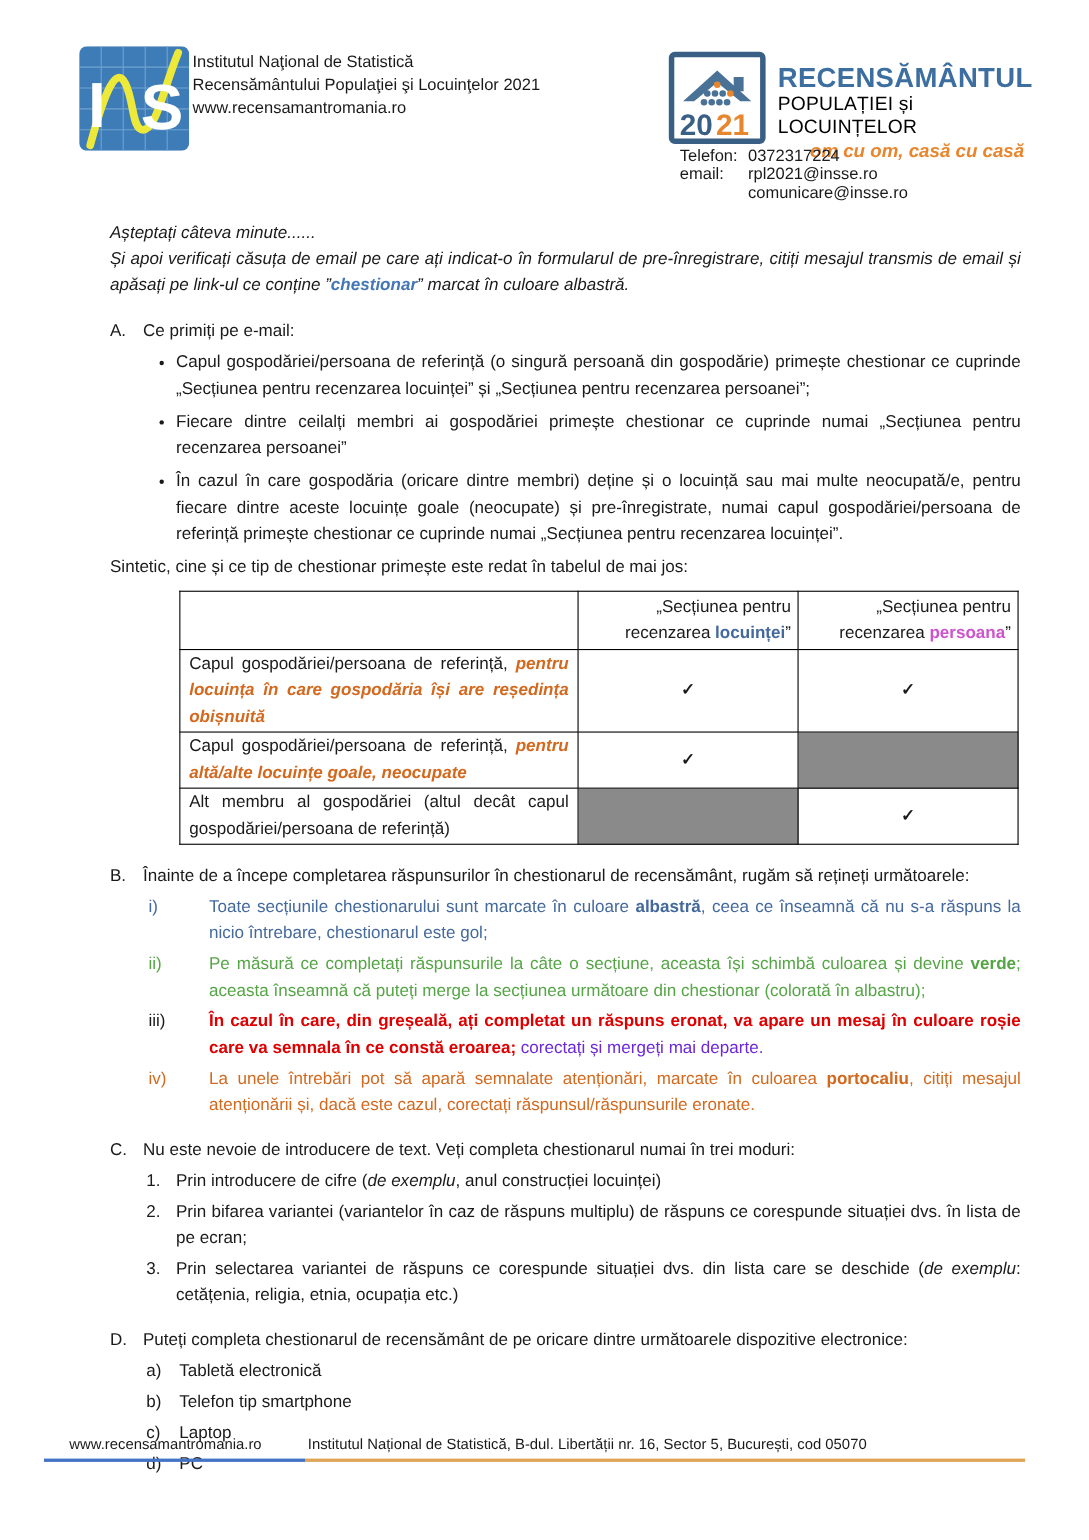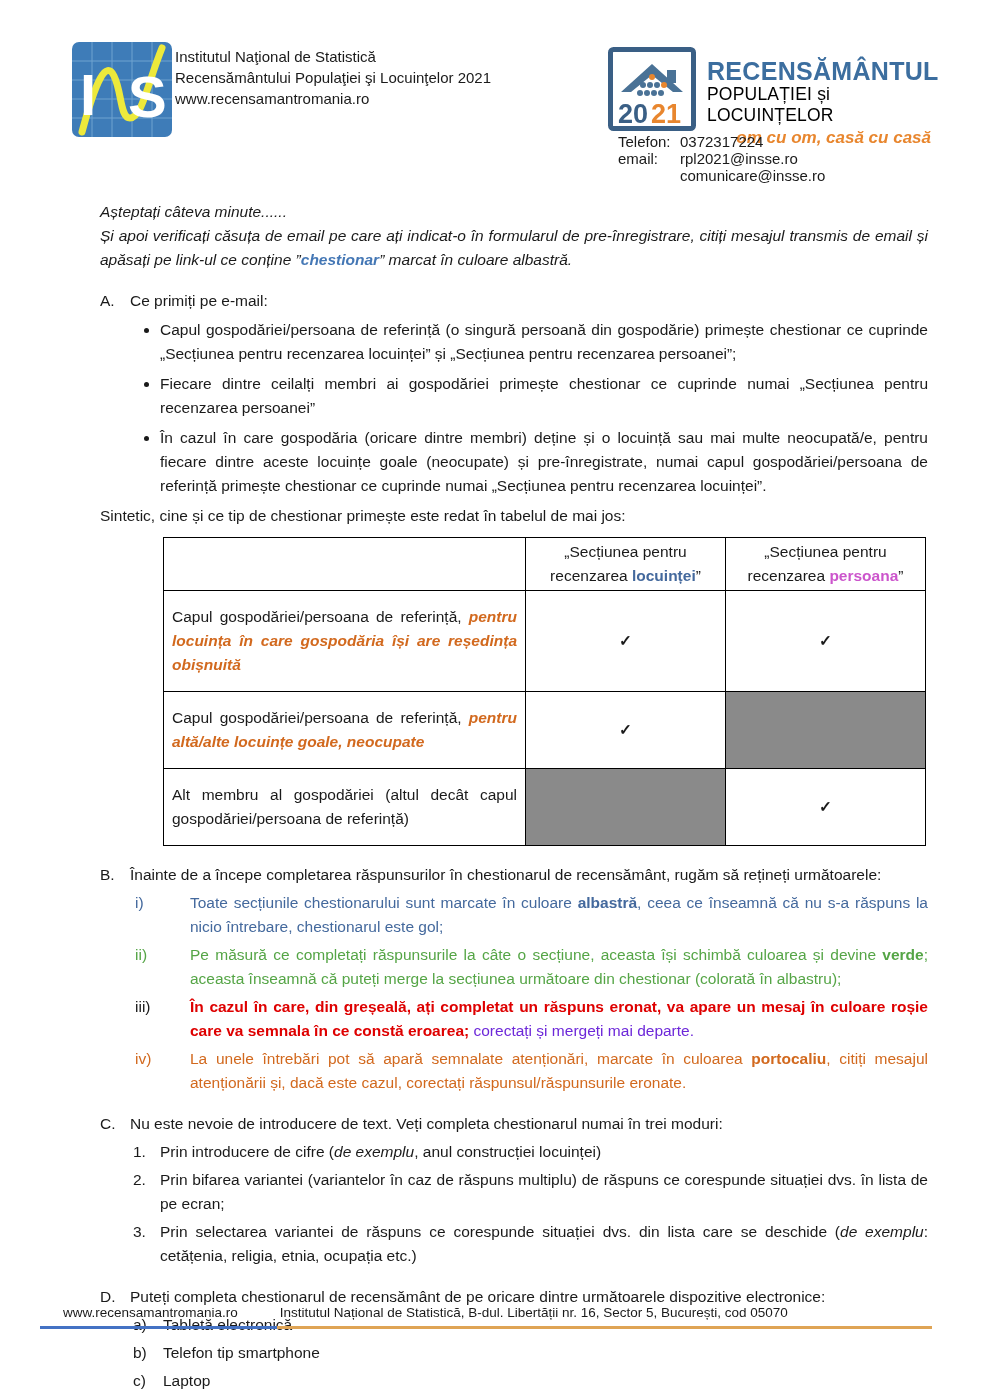--- a/index.html
+++ b/index.html
@@ -35,22 +35,22 @@
   .sec-title { flex:1; text-align:justify; }
 
   ul.bullets { margin-top:5px; padding-left:60px; }
   ul.bullets li { margin-bottom:6px; text-align:justify; }
 
   .summary { margin-top:2px; }
 
   
   table.matrix { border-collapse:collapse; table-layout:fixed; width:762px; margin:9px 0 0 63px; }
   table.matrix td { border:1.6px solid #000; font-size:15.5px; line-height:24px; }
-  td.rowhead { padding:14px 8px; text-align:justify; }
-  td.colhead { text-align:center; vertical-align:middle; padding:2px 6px; height:48px; }
+  td.rowhead { padding:1px 8px; text-align:justify; }
+  td.colhead { text-align:right; vertical-align:middle; padding:2px 6px; height:48px; }
   td.checkcell { text-align:center; vertical-align:middle; font-size:30px; font-weight:bold; line-height:1; }
   .gray-cell { background:#8a8a8a; }
   .hdr-word-loc { color:#44699D; font-weight:bold; }
   .hdr-word-per { color:#CC55CC; font-weight:bold; }
   .orange-it { color:#D2691E; font-weight:bold; font-style:italic; }
 
   
   .item { display:flex; margin-top:4px; }
   .item .num { flex:none; }
   .roman .num { margin-left:35px; width:55px; }

